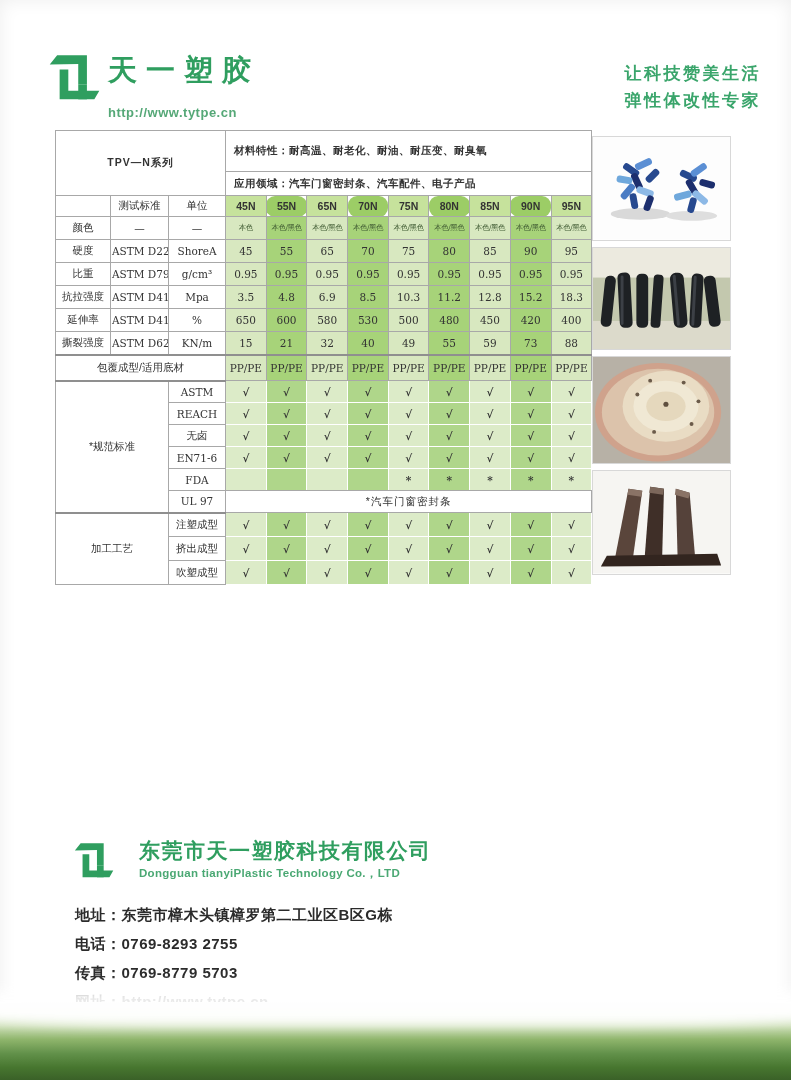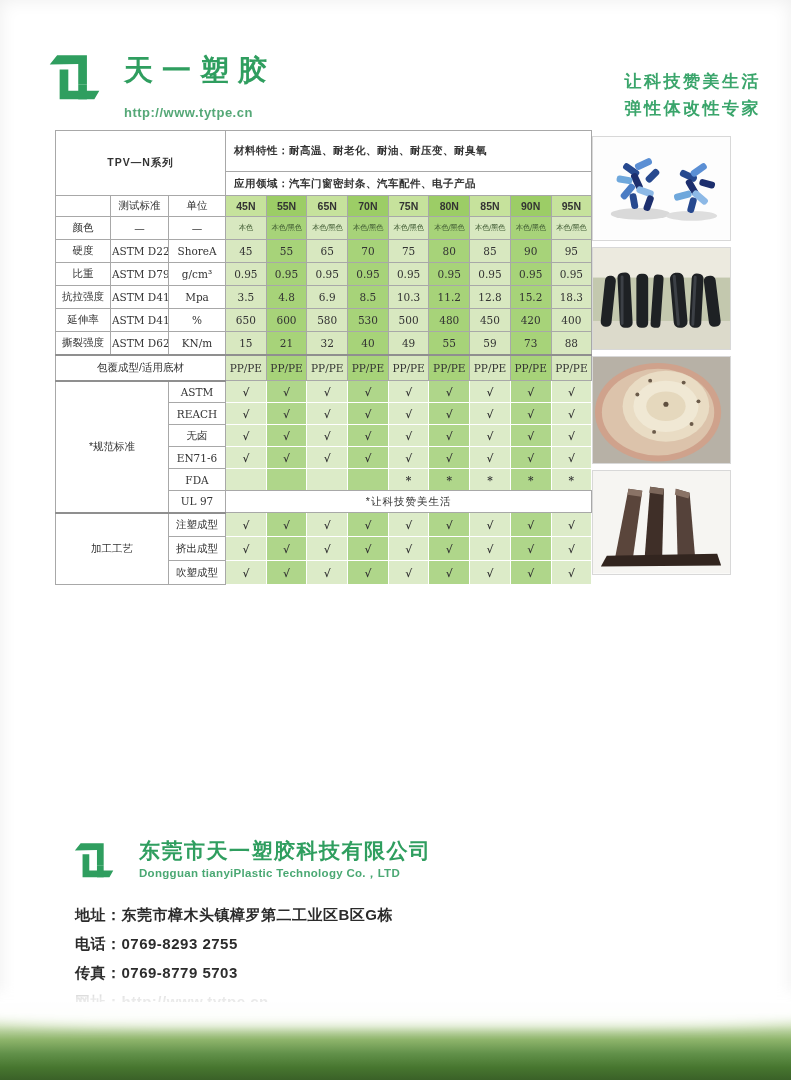--- a/index.html
+++ b/index.html
@@ -3,43 +3,43 @@
 <meta charset="utf-8">
 <style>
   * { margin:0; padding:0; box-sizing:border-box; }
   body { background:#e9e9e9; font-family:"Liberation Sans", sans-serif; }
   .page{
     position:relative; width:791px; height:1080px; margin:0 auto;
     background:#ffffff; overflow:hidden;
     box-shadow: inset 0 0 18px rgba(0,0,0,0.07);
   }
   
-  .header-logo{ position:absolute; left:46px; top:46px; display:flex; align-items:flex-start; gap:16px; }
+  .header-logo{ position:absolute; left:46px; top:46px; display:flex; align-items:flex-start; gap:0; }
   .logo-mark{ width:62px; height:62px; }
   .logo-texts{ padding-top:10px; }
   .logo-cn{ color:#2f9e5f; font-size:29px; font-weight:bold; letter-spacing:9px; line-height:1; }
   .logo-url{ color:#55a877; font-size:13px; font-weight:bold; letter-spacing:0.5px; margin-top:20px; }
-  .slogan{ position:absolute; right:30px; top:68px; color:#3aa56b; font-size:17px; font-weight:600; letter-spacing:2.5px; line-height:1.6; text-align:left; }
+  .slogan{ position:absolute; right:30px; top:60px; color:#3aa56b; font-size:17px; font-weight:600; letter-spacing:2.5px; line-height:1.6; text-align:left; }
   
   .main{ position:absolute; left:55px; top:130px; }
   table.spec{ border-collapse:collapse; table-layout:fixed; width:537px; }
   table.spec td{
     border:1px solid #a8a8a8; text-align:center; vertical-align:middle;
     font-size:10.5px; color:#333; padding:0 1px; overflow:hidden; white-space:nowrap;
   }
   col.c-label{width:55px} col.c-std{width:58px} col.c-unit{width:57px} col.c-n{width:40.7px}
   tr.r-top td{height:41px} tr.r-top2 td{height:24px}
   tr.r-head td{height:21px} tr.r-prop td{height:23px}
   tr.r-over td{height:26px} tr.r-std td{height:22px} tr.r-proc td{height:24px}
   .series-cell{ font-size:19px; font-weight:bold; color:#111; background:#fff; letter-spacing:1px; }
   .feature-cell{ text-align:left !important; padding-left:8px !important; font-size:13.5px; font-weight:600; color:#222; background:#fff; letter-spacing:0.5px;}
   .label-cell{ background:#fff; font-size:11px; color:#333; }
   .std-cell,.unit-cell{ background:#fff; font-family:"DejaVu Serif", serif; font-size:10px; color:#333; }
   .grade-cell{ font-weight:bold; font-size:11.5px; color:#1d1d1d; }
-  .hlt{ background:#c6e29c; } .hdk{ background:#9ccd66; }
+  .hlt{ background:#c6e29c; } .hdk{ background:#9ccd66;border-radius:9px; }
   .lt{ background:#d8e8c0; } .dk{ background:#a7d379; }
   .val-cell{ font-family:"DejaVu Serif", serif; font-size:10.5px; color:#2c2c2c; }
   .val-cell.small{ font-size:7.5px; letter-spacing:-0.5px; color:#3f5a32; }
   .dash{ border:1px dashed #ffffff !important; }
   .dash.lt{ background:#dcebc8; } .dash.dk{ background:#afd68a; }
   .check{ color:#2f6e2b; font-size:12px; font-weight:bold; }
   .star{ color:#333; font-size:13px; font-weight:bold; }
   .over-label{ font-size:11.5px; }
   .section-label{ background:#fff; font-size:11.5px; }
   .name-cell{ background:#fff; font-size:10.5px; font-family:"DejaVu Serif", serif; }
@@ -276,21 +276,21 @@
             <td class="val-cell dash lt star"></td>
             <td class="val-cell dash dk star"></td>
             <td class="val-cell dash lt star">*</td>
             <td class="val-cell dash dk star">*</td>
             <td class="val-cell dash lt star">*</td>
             <td class="val-cell dash dk star">*</td>
             <td class="val-cell dash lt star">*</td>
           </tr>
           <tr class="r-std">
             <td class="name-cell">UL 97</td>
-            <td colspan="9" class="span-cell">*让科技赞美生活</td>
+            <td colspan="9" class="span-cell">*汽车门窗密封条</td>
           </tr>
           <tr class="r-proc sep">
             <td colspan="2" rowspan="3" class="section-label">加工工艺</td>
             <td class="name-cell">注塑成型</td>
             <td class="val-cell dash lt check">√</td>
             <td class="val-cell dash dk check">√</td>
             <td class="val-cell dash lt check">√</td>
             <td class="val-cell dash dk check">√</td>
             <td class="val-cell dash lt check">√</td>
             <td class="val-cell dash dk check">√</td>

